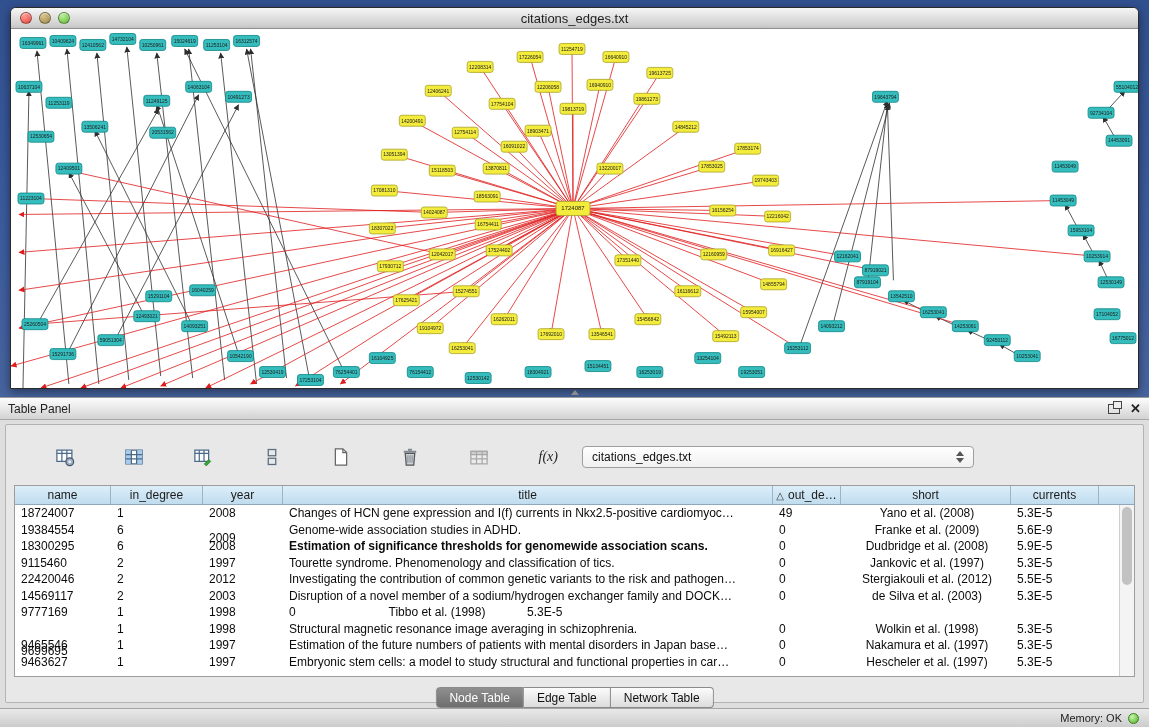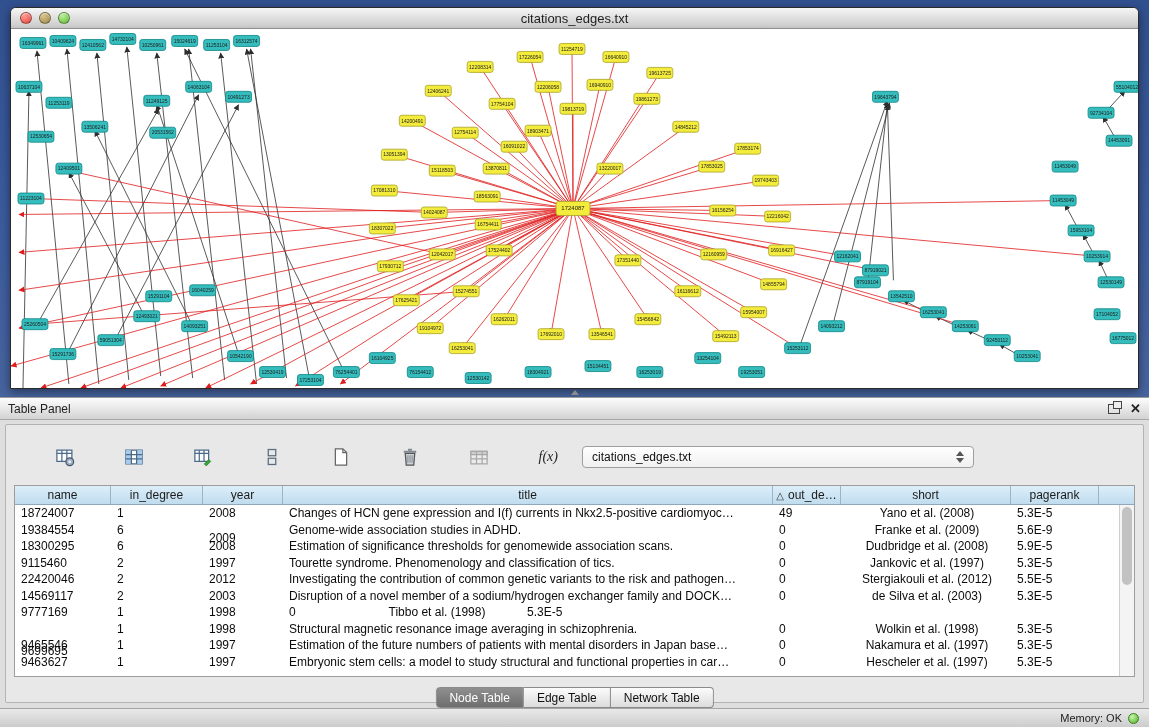--- a/index.html
+++ b/index.html
@@ -763,21 +763,21 @@
     </div>
 
     <div class="table-wrap">
       <div class="thead" id="thead">
           <div class="th" style="width: 96px;">name</div>
           <div class="th" style="width: 92px;">in_degree</div>
           <div class="th" style="width: 80px;">year</div>
           <div class="th" style="width: 490px;">title</div>
           <div class="th" style="width: 68px;"><span class="sort-glyph">△</span>out_de…</div>
           <div class="th" style="width: 170px;">short</div>
-          <div class="th" style="width: 88px;">pagerank</div>
+          <div class="th" style="width: 88px;">currents</div>
           <div class="th filler"></div>
         </div>
       <div class="tbody" id="tbody">
           <div class="tr">
             <div class="td" style="width: 96px;">18724007</div>
             <div class="td" style="width: 92px;">1</div>
             <div class="td" style="width: 80px;">2008</div>
             <div class="td" style="width: 490px;">Changes of HCN gene expression and I(f) currents in Nkx2.5-positive cardiomyoc…</div>
             <div class="td" style="width: 68px;">49</div>
             <div class="td center" style="width: 170px;">Yano et al. (2008)</div>
@@ -789,21 +789,21 @@
             <div class="td" style="width: 80px; margin-top: 16px;">2009</div>
             <div class="td" style="width: 490px;">Genome-wide association studies in ADHD.</div>
             <div class="td" style="width: 68px;">0</div>
             <div class="td center" style="width: 170px;">Franke et al. (2009)</div>
             <div class="td" style="width: 88px;">5.6E-9</div>
           </div>
           <div class="tr">
             <div class="td" style="width: 96px;">18300295</div>
             <div class="td" style="width: 92px;">6</div>
             <div class="td" style="width: 80px;">2008</div>
-            <div class="td" style="width: 490px;">Estimation of significance thresholds for genomewide association scans.</div>
+            <div class="td" style="width: 490px; font-weight: bold;">Estimation of significance thresholds for genomewide association scans.</div>
             <div class="td" style="width: 68px;">0</div>
             <div class="td center" style="width: 170px;">Dudbridge et al. (2008)</div>
             <div class="td" style="width: 88px;">5.9E-5</div>
           </div>
           <div class="tr">
             <div class="td" style="width: 96px;">9115460</div>
             <div class="td" style="width: 92px;">2</div>
             <div class="td" style="width: 80px;">1997</div>
             <div class="td" style="width: 490px;">Tourette syndrome. Phenomenology and classification of tics.</div>
             <div class="td" style="width: 68px;">0</div>

